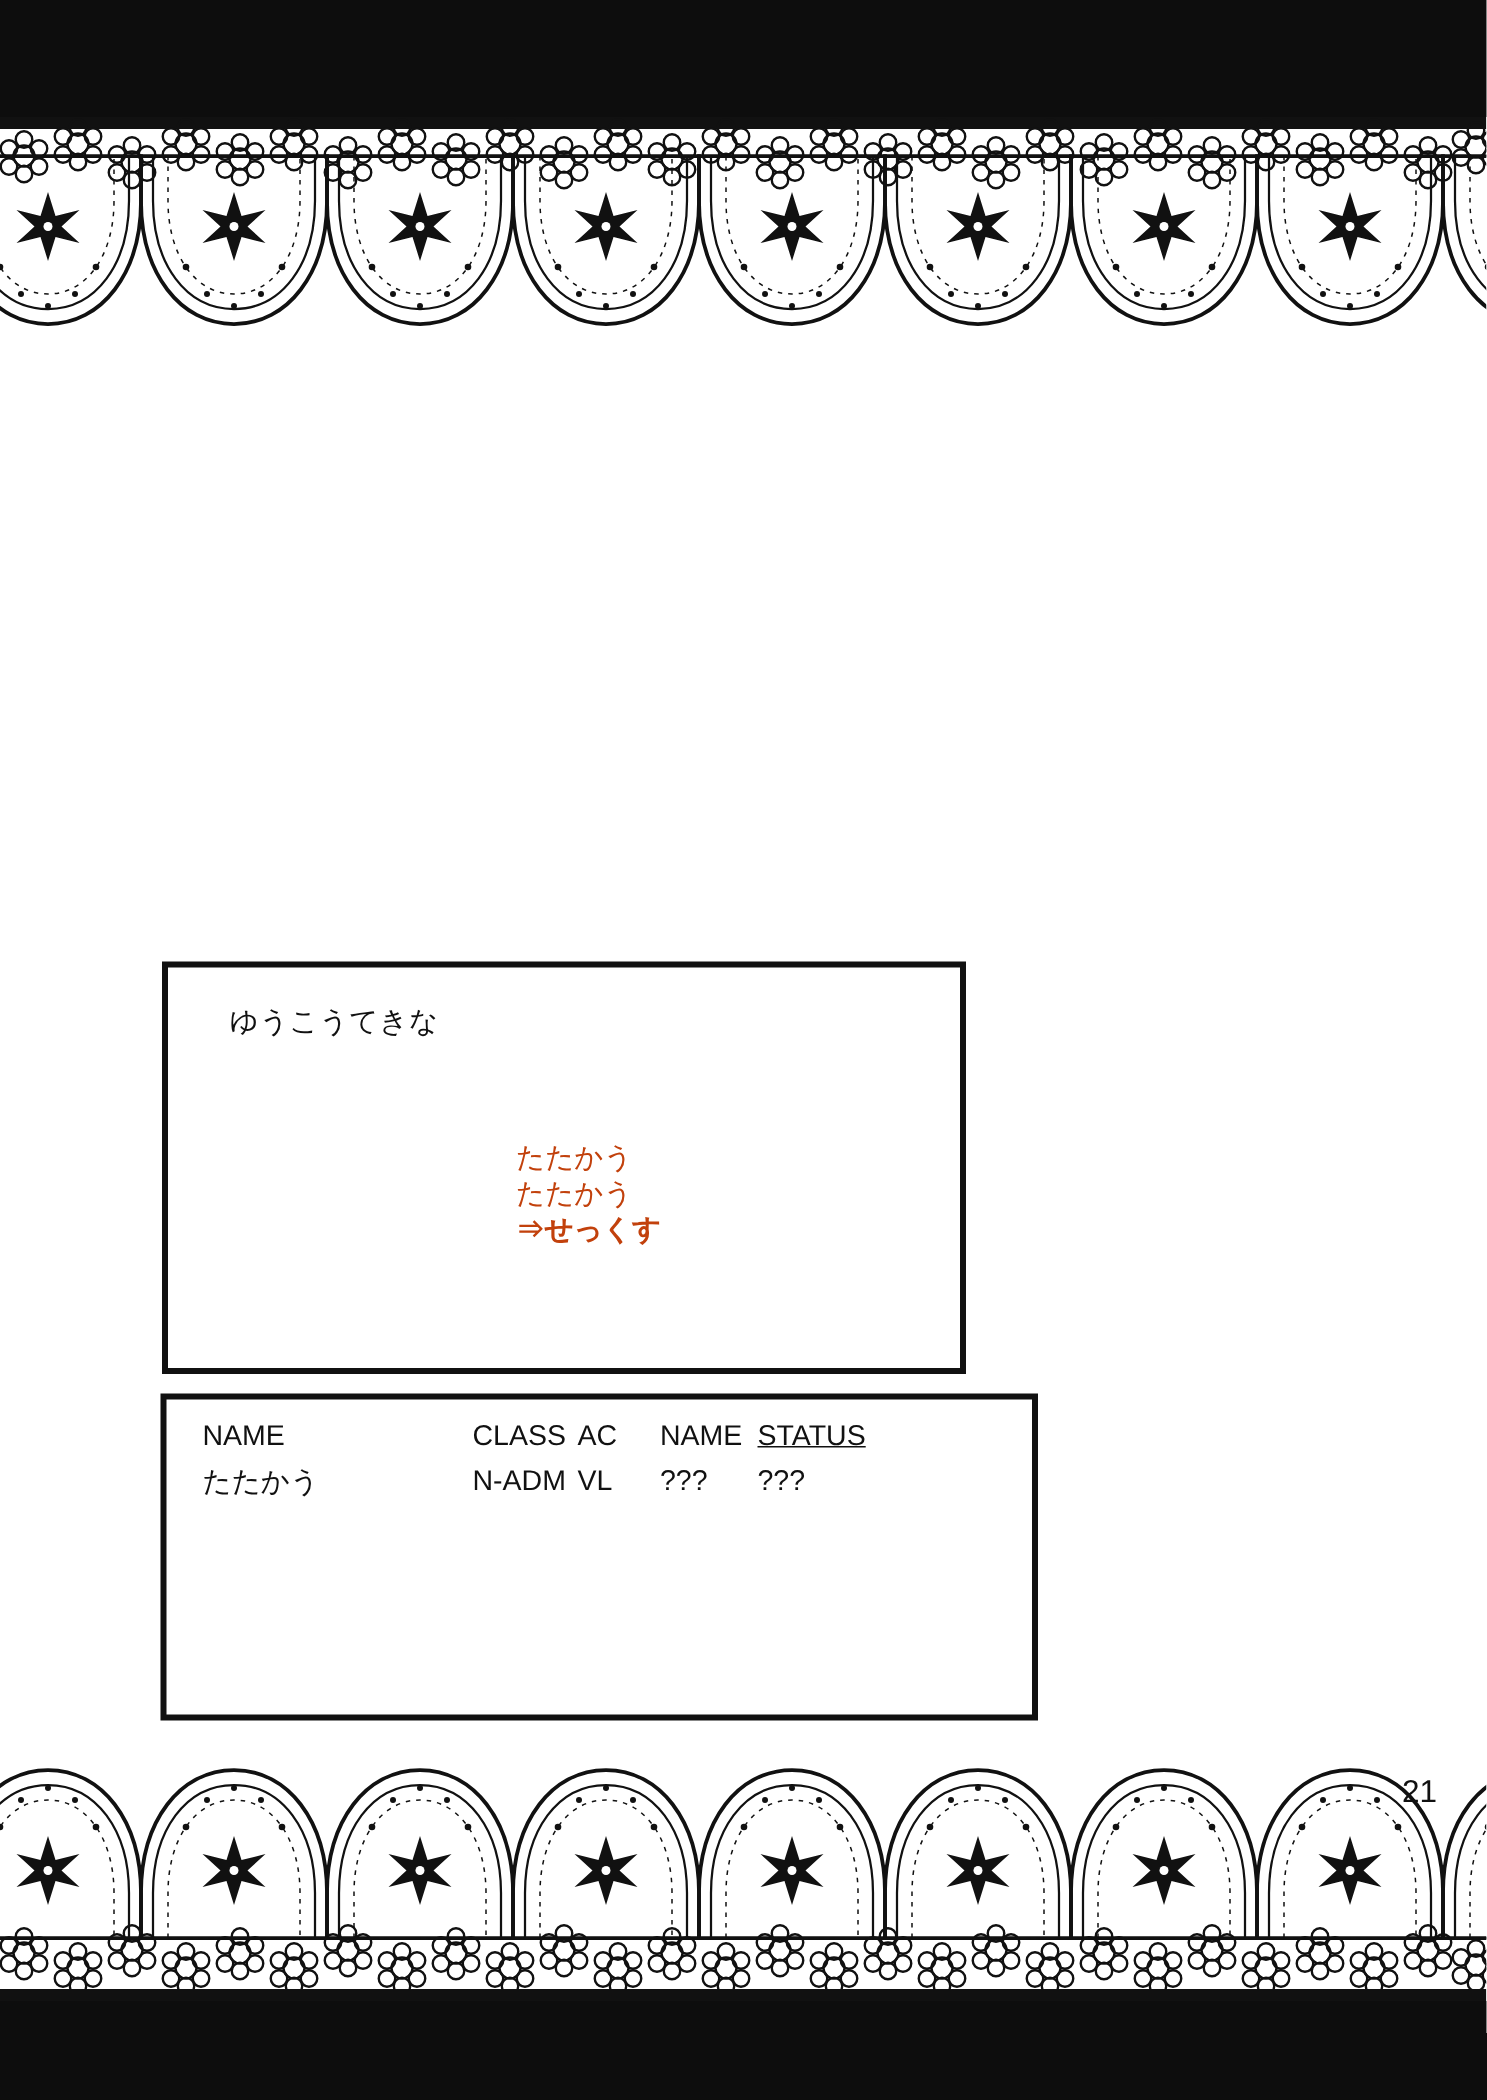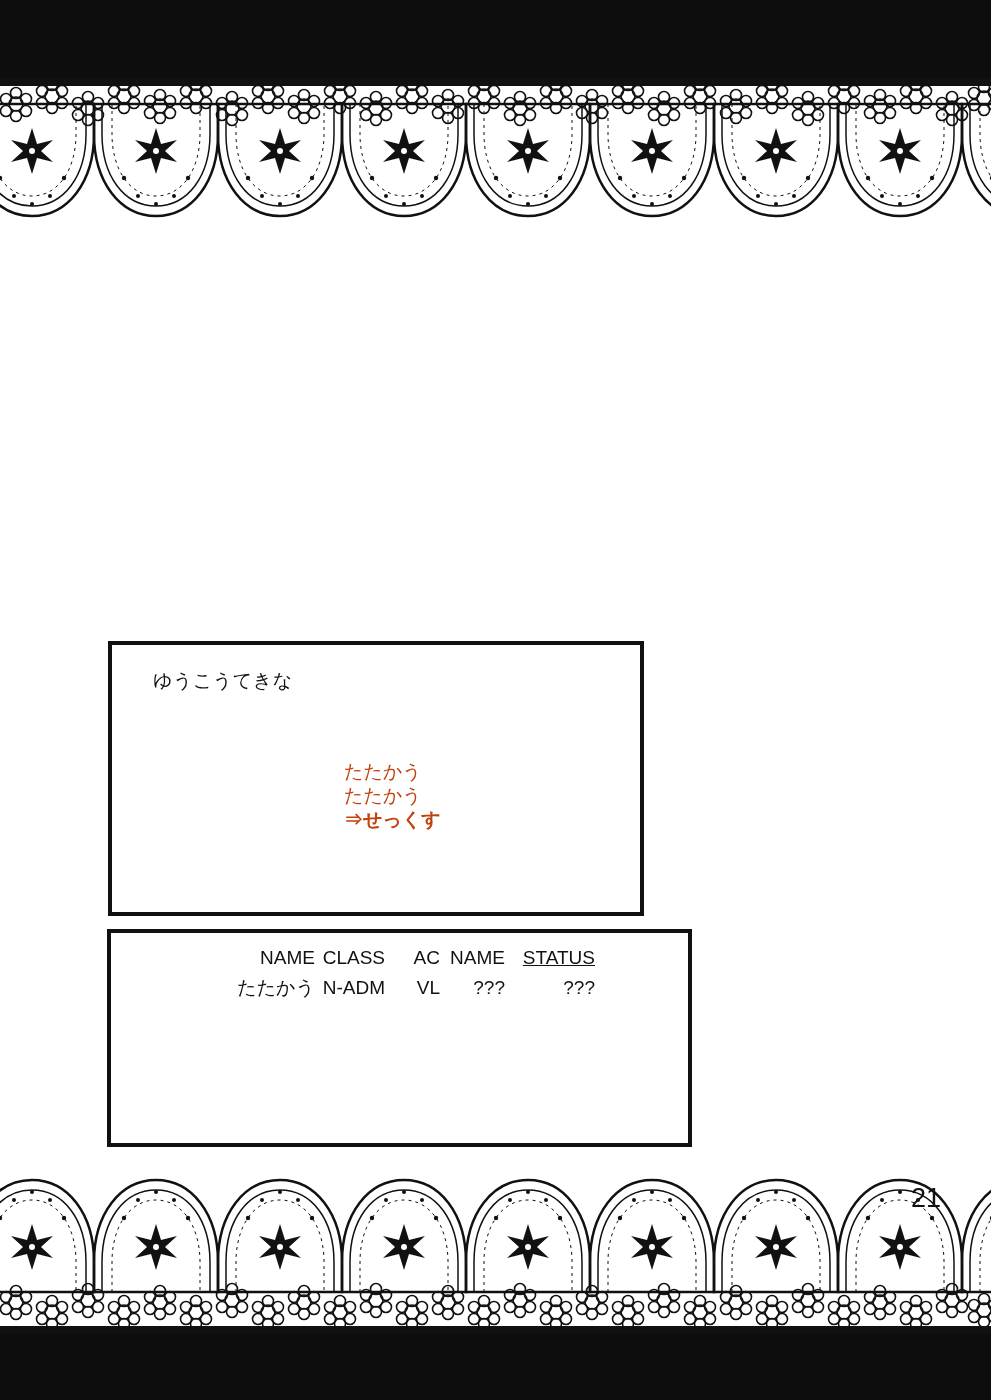--- a/index.html
+++ b/index.html
@@ -87,37 +87,37 @@
   .status-table {
     position: absolute;
     left: 24px;
     top: 14px;
     border-collapse: collapse;
     font-size: 19px;
     color: #111111;
   }
   .status-table th,
   .status-table td {
-    text-align: right;
+    text-align: left;
     font-weight: normal;
     padding: 0 0 6px 0;
     white-space: pre;
   }
   .col-name   { width: 180px; }
   .col-class  { width: 70px; }
   .col-ac     { width: 55px; }
   .col-hits   { width: 65px; }
   .col-status { width: 90px; text-decoration: underline; }
 
   
   #page-number {
     position: absolute;
-    right: 50px;
+    right: 33px;
     top: 1183px;
-    font-size: 27px;
+    font-size: 21px;
     color: #111111;
   }
 </style>
 </head>
 <body>
 
 <div class="band-top"></div>
 <div class="band-bottom"></div>
 
 <div class="lace lace-top">

